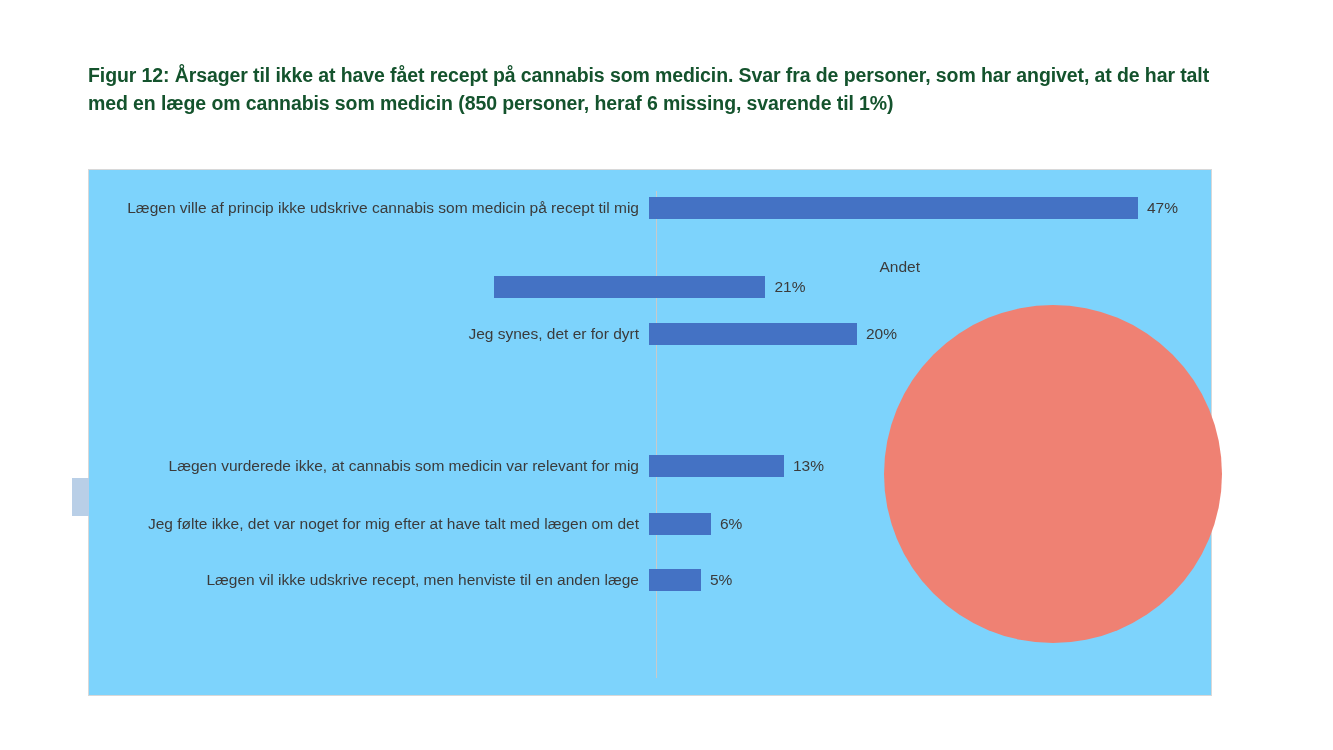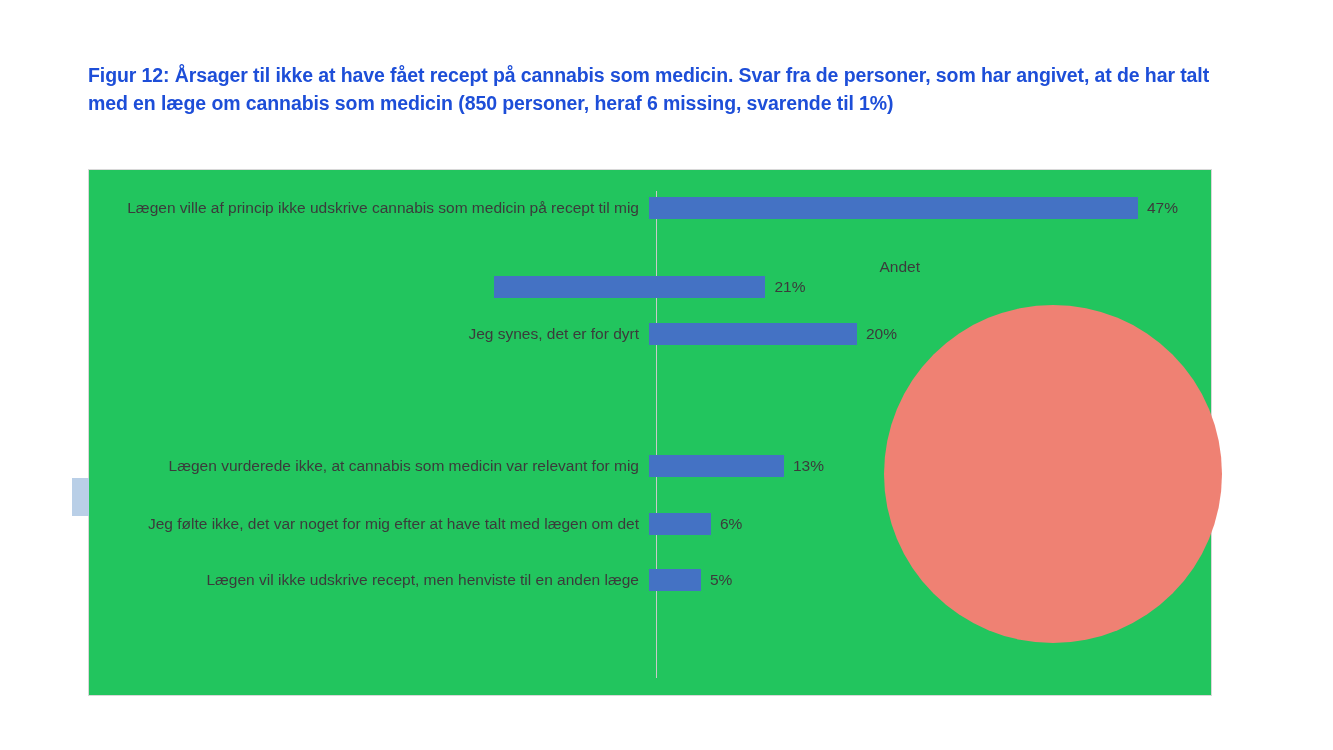--- a/index.html
+++ b/index.html
@@ -15,33 +15,33 @@
     position: relative;
   }
 
   #figure-title {
     position: absolute;
     left: 88px;
     top: 62px;
     width: 1125px;
     font-size: 19.5px;
     font-weight: bold;
-    color: #1d4ed8;
+    color: #14532d;
     line-height: 1.42;
     letter-spacing: -0.1px;
   }
 
   #chart-frame {
     position: absolute;
     left: 88px;
     top: 169px;
     width: 1124px;
     height: 527px;
     border: 1px solid #d8d8d8;
-    background: #22c55e;
+    background: #7dd3fc;
     box-sizing: border-box;
   }
 
   #plot-area {
     position: absolute;
     left: 0;
     top: 0;
     width: 100%;
     height: 100%;
   }

